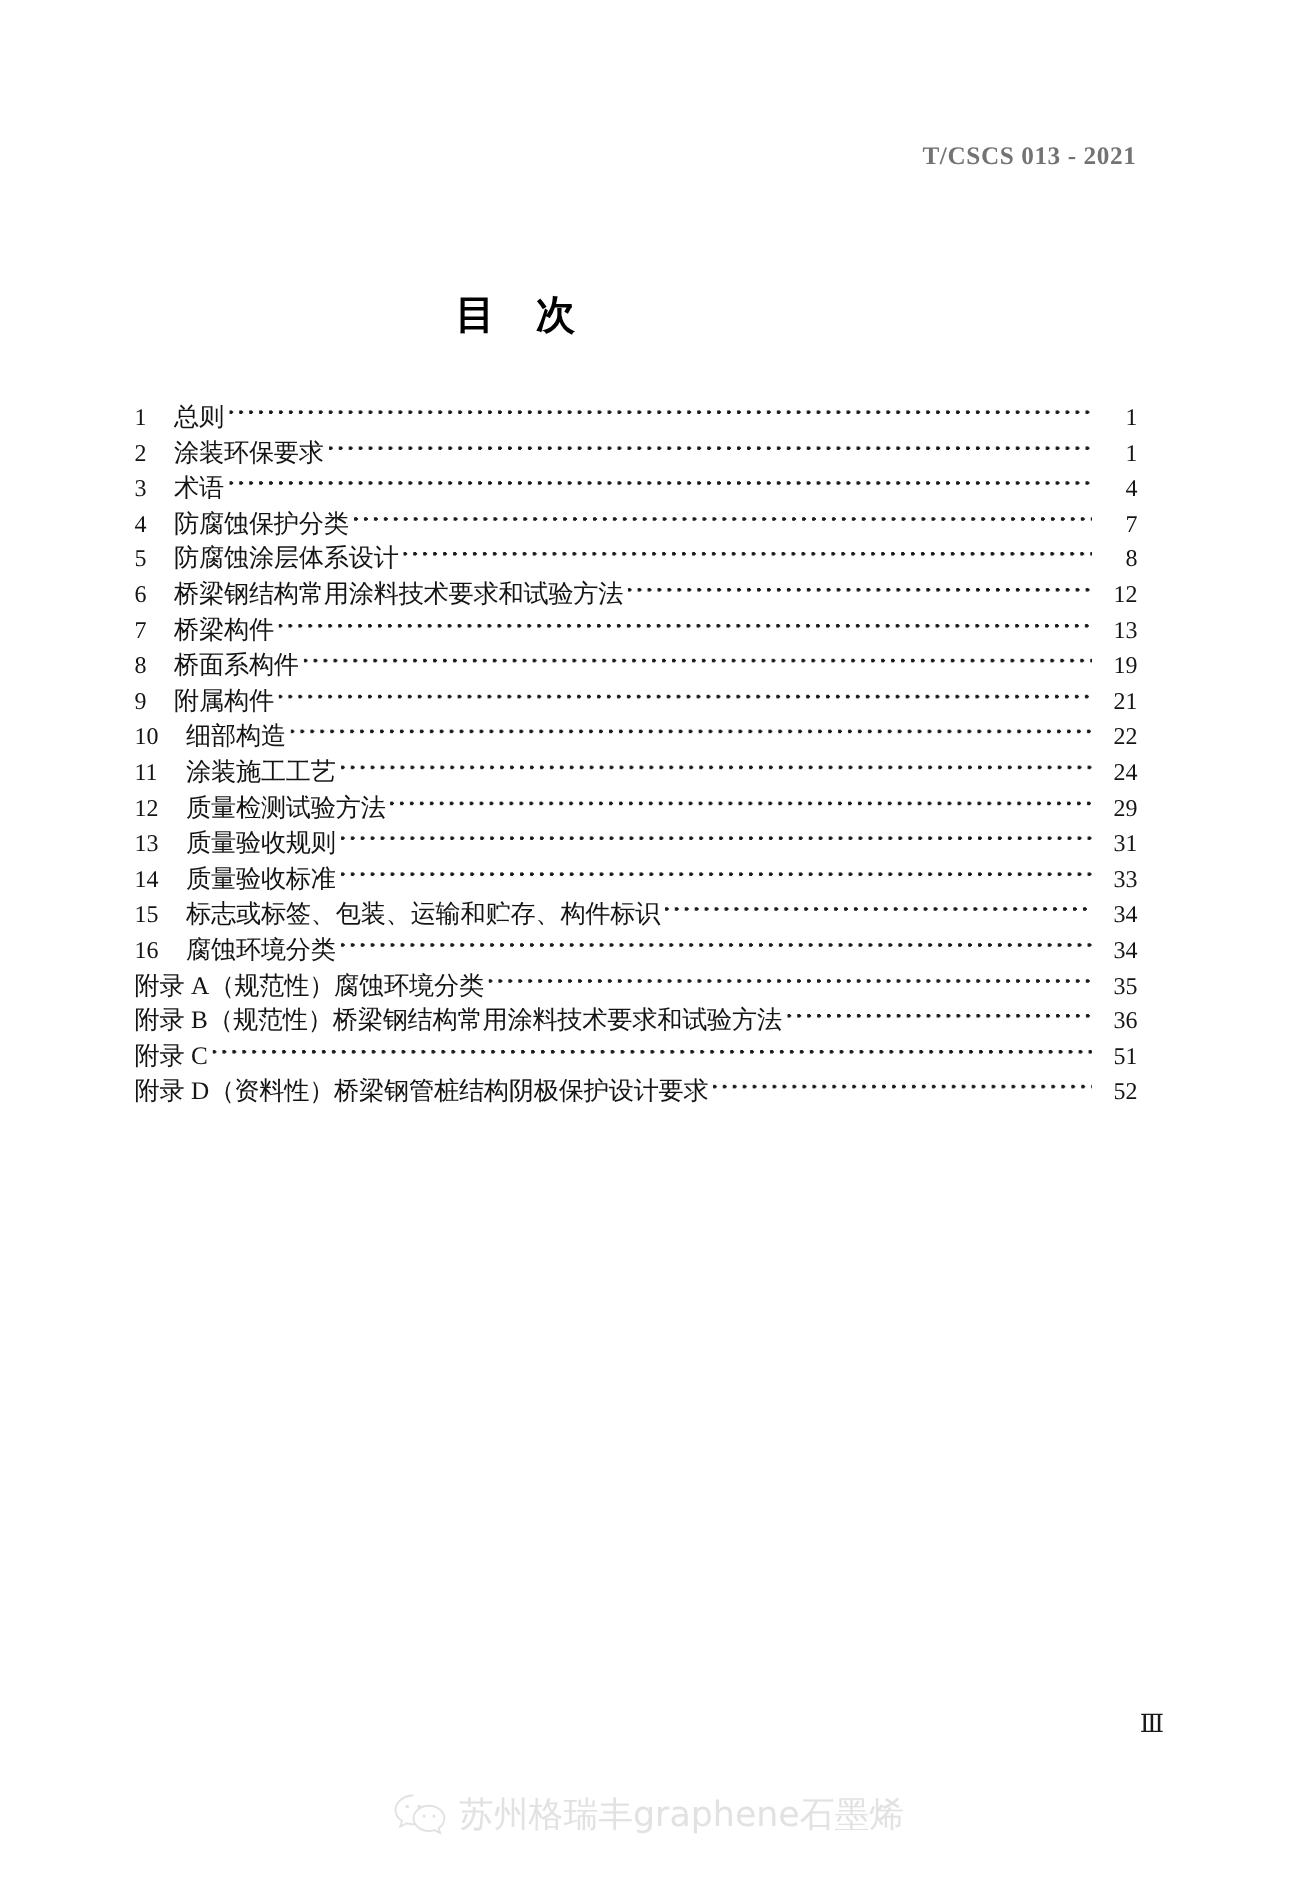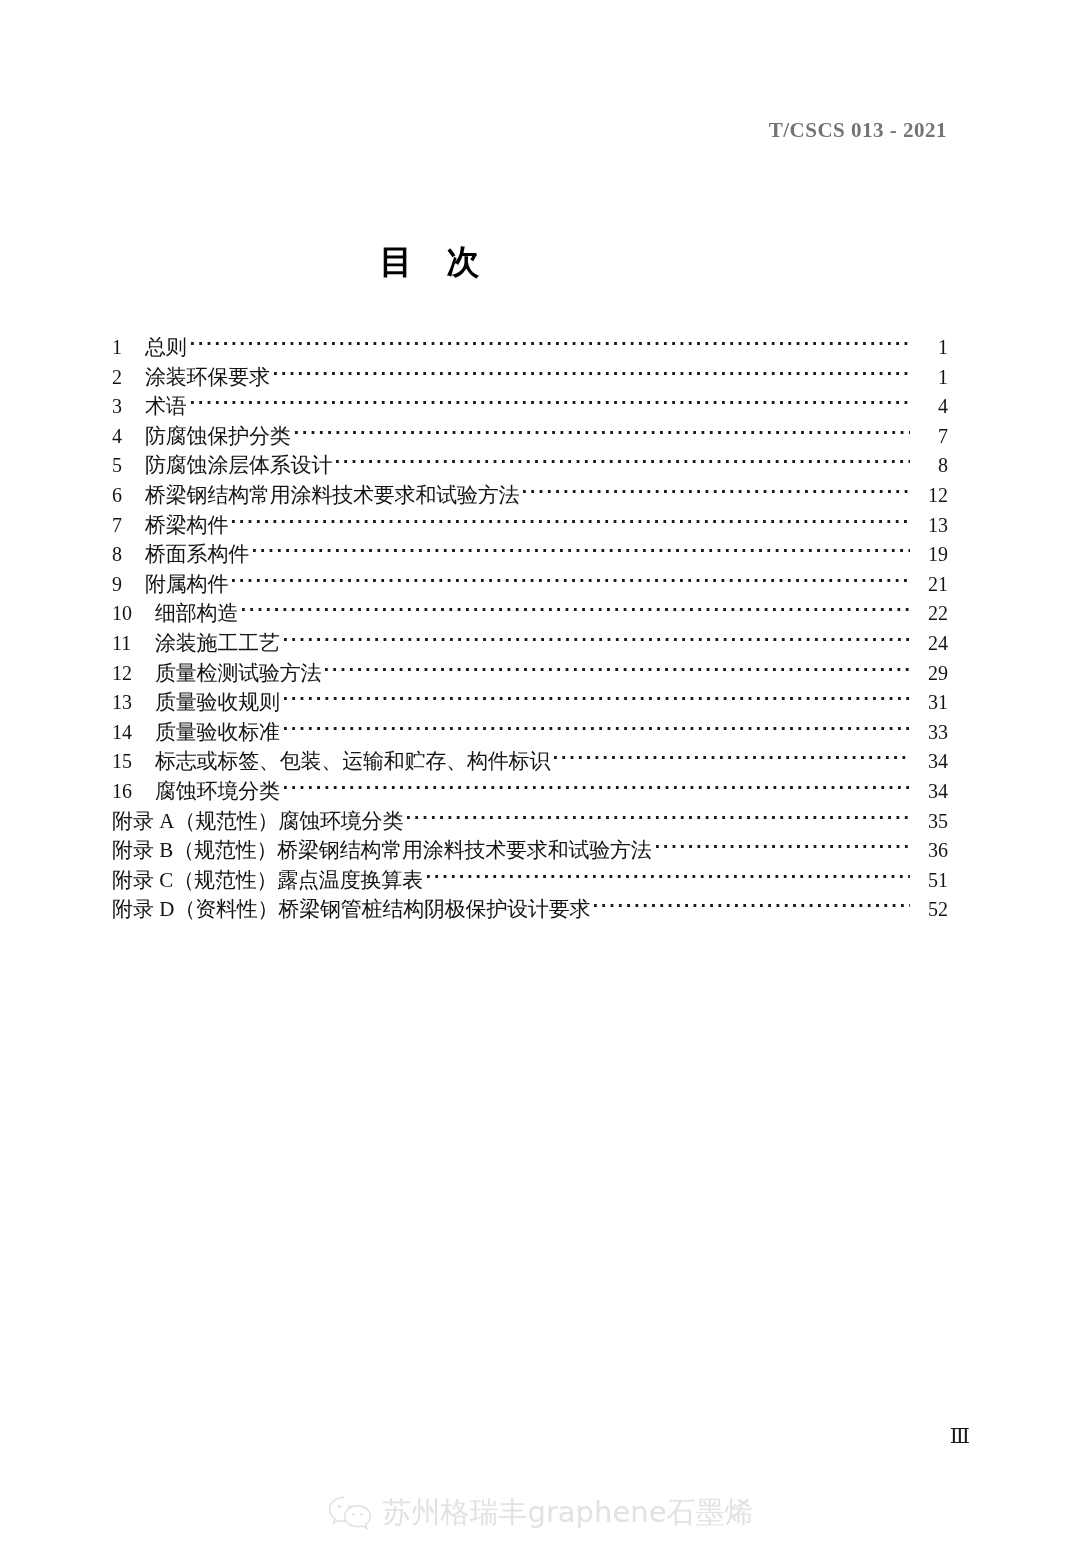--- a/index.html
+++ b/index.html
@@ -124,21 +124,21 @@
     color: #1a1a1a;
   }
 
   
   .watermark {
     position: absolute;
     top: 1493px;
     left: 0;
     width: 1080px;
     display: flex;
-    align-items: center;
+    align-items: flex-start;
     justify-content: center;
     gap: 10px;
     color: #e2e2e2;
     user-select: none;
   }
   .watermark .wm-icon {
     width: 46px;
     height: 38px;
     display: block;
     flex: 0 0 auto;
@@ -264,21 +264,20 @@
       <span class="toc-page">35</span>
     </div>
     <div class="toc-row appendix">
       <span class="toc-num">附录 B</span>
       <span class="toc-label">（规范性）桥梁钢结构常用涂料技术要求和试验方法</span>
       <span class="toc-leader"></span>
       <span class="toc-page">36</span>
     </div>
     <div class="toc-row appendix">
       <span class="toc-num">附录 C</span>
-      <span class="toc-label">（规范性）露点温度换算表</span>
       <span class="toc-leader"></span>
       <span class="toc-page">51</span>
     </div>
     <div class="toc-row appendix">
       <span class="toc-num">附录 D</span>
       <span class="toc-label">（资料性）桥梁钢管桩结构阴极保护设计要求</span>
       <span class="toc-leader"></span>
       <span class="toc-page">52</span>
     </div>
   </div>

